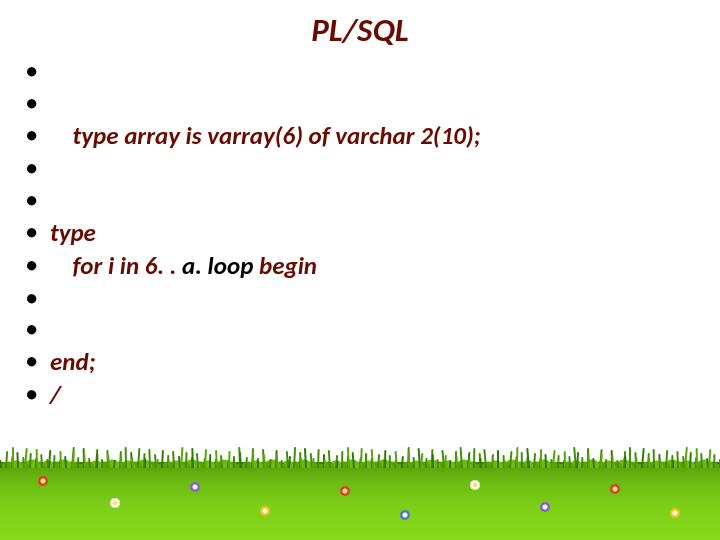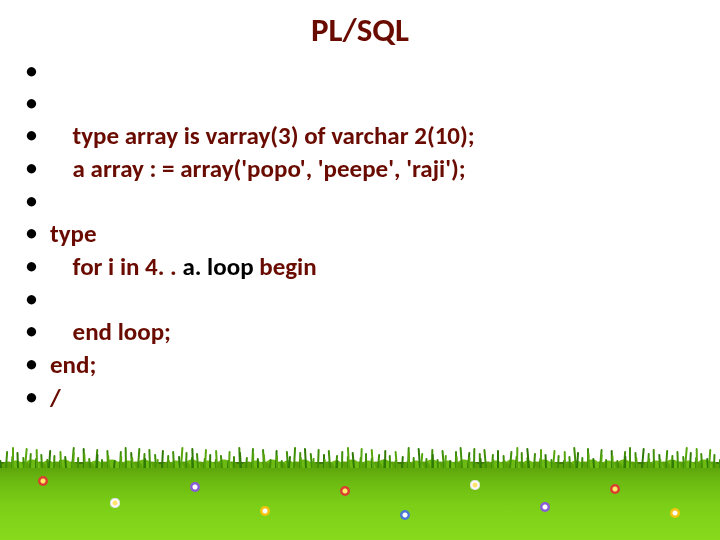--- a/index.html
+++ b/index.html
@@ -6,20 +6,21 @@
   html, body { width: 720px; height: 540px; overflow: hidden; }
   body {
     font-family: Calibri, "Segoe UI", Arial, sans-serif;
     background: #ffffff;
     position: relative;
   }
   .slide {
     width: 720px;
     height: 540px;
     position: relative;
+    font-style: italic;
   }
   .title {
     position: absolute;
     top: 10px;
     left: 0;
     width: 720px;
     text-align: center;
     font-size: 33px;
     font-weight: 700;
     color: #690b01;
@@ -114,43 +115,41 @@
 
   <div class="content">
     <div class="bullet-row">
       <span class="dot">•</span>
     </div>
     <div class="bullet-row">
       <span class="dot">•</span>
     </div>
     <div class="bullet-row">
       <span class="dot">•</span>
-      <span class="txt">    type array is varray(3) of varchar 2(10);</span>
-    </div>
-    <div class="bullet-row">
-      <span class="dot">•</span>
-      <span class="txt">    a array : = array('popo', 'peepe', 'raji');</span>
+      <span class="txt">    type array is varray(6) of varchar 2(10);</span>
+    </div>
+    <div class="bullet-row">
+      <span class="dot">•</span>
     </div>
     <div class="bullet-row">
       <span class="dot">•</span>
     </div>
     <div class="bullet-row">
       <span class="dot">•</span>
       <span class="txt">type</span>
     </div>
     <div class="bullet-row">
       <span class="dot">•</span>
-      <span class="txt"><span>    for i in 4. . </span><span class="a-count">a. loop</span><span> begin</span></span>
-    </div>
-    <div class="bullet-row">
-      <span class="dot">•</span>
-    </div>
-    <div class="bullet-row">
-      <span class="dot">•</span>
-      <span class="txt">    end loop;</span>
+      <span class="txt"><span>    for i in 6. . </span><span class="a-count">a. loop</span><span> begin</span></span>
+    </div>
+    <div class="bullet-row">
+      <span class="dot">•</span>
+    </div>
+    <div class="bullet-row">
+      <span class="dot">•</span>
     </div>
     <div class="bullet-row">
       <span class="dot">•</span>
       <span class="txt">end;</span>
     </div>
     <div class="bullet-row">
       <span class="dot">•</span>
       <span class="txt">/</span>
     </div>
   </div>

